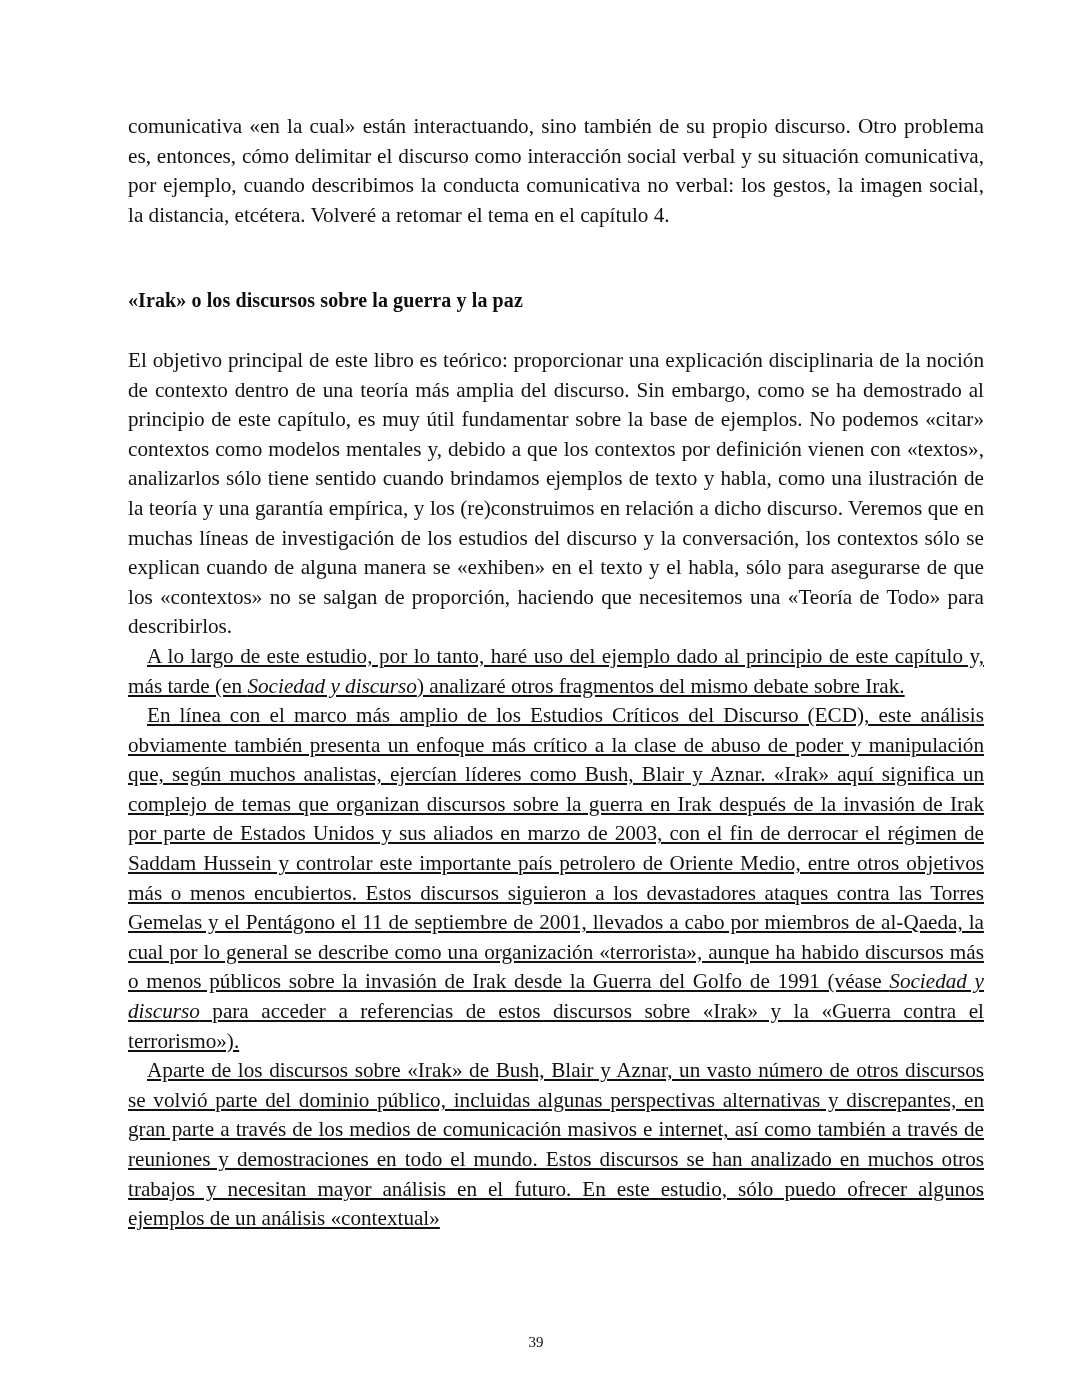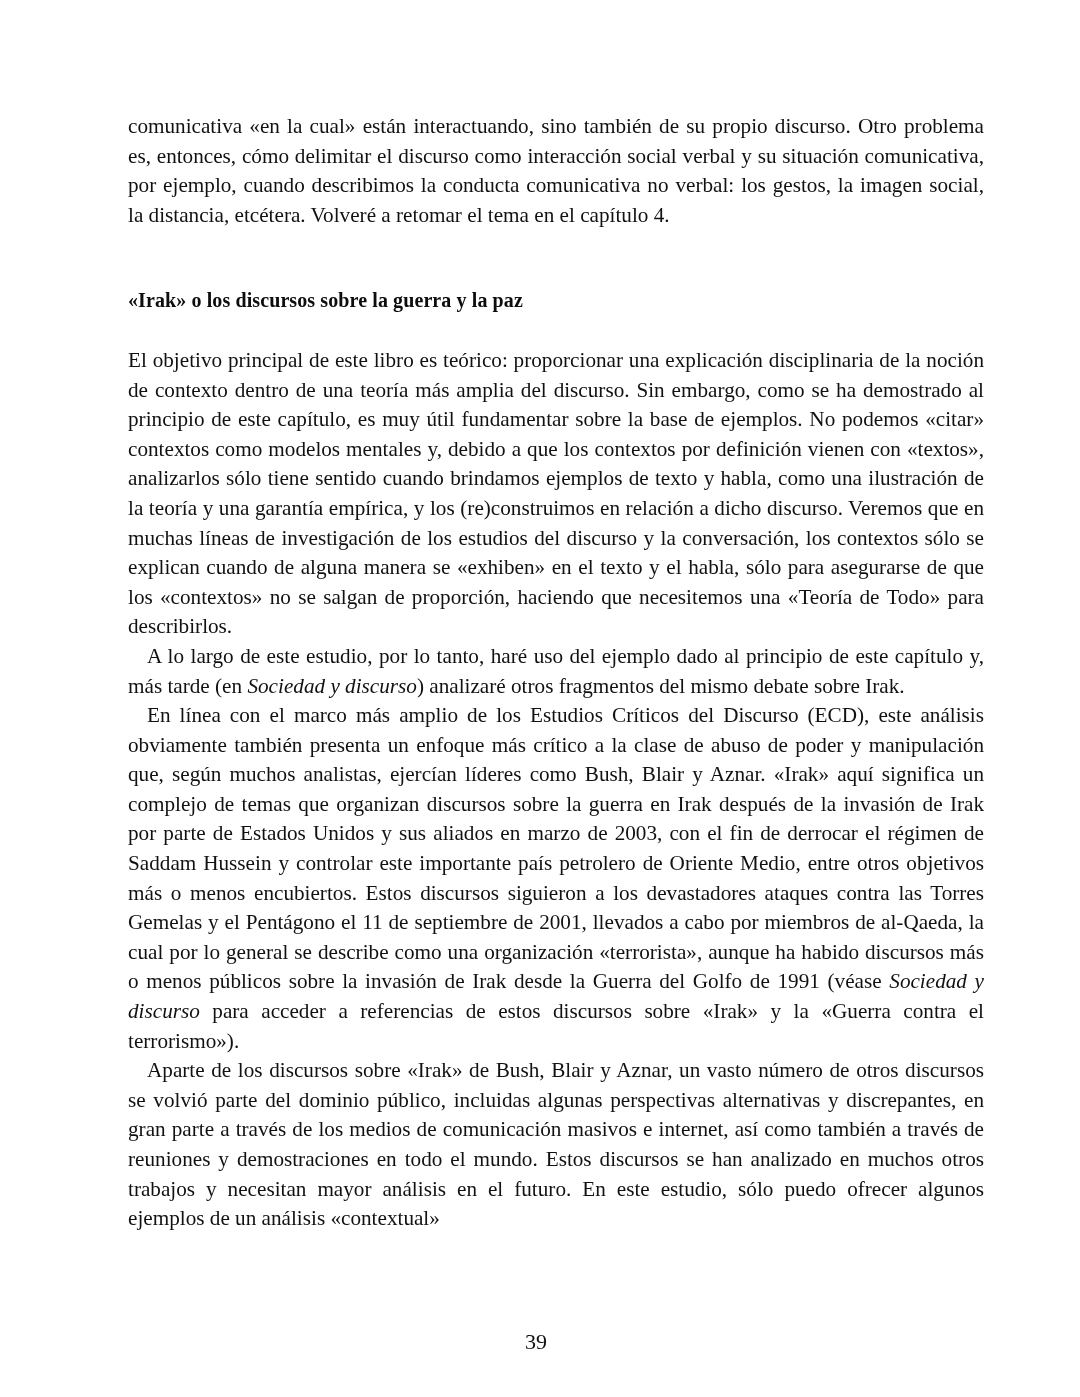--- a/index.html
+++ b/index.html
@@ -33,40 +33,41 @@
     margin: 0;
     font-size: 21.2px;
     line-height: 29.6px;
     text-align: justify;
     text-justify: inter-word;
     hyphens: none;
     color: #111111;
   }
   p.body-text.indent {
     text-indent: 19px;
+    text-decoration: underline;
   }
   .section-heading {
     margin: 0;
     font-size: 20px;
     line-height: 29.6px;
     font-weight: bold;
     text-align: left;
     color: #0d0d0d;
     letter-spacing: 0.1px;
   }
   .gap-after-intro { height: 56px; }
   .gap-after-heading { height: 30px; }
   .italic-title { font-style: italic; }
   .page-number {
     position: absolute;
     left: 0;
     top: 1318px;
     width: 1040px;
     text-align: center;
-    font-size: 22px;
+    font-size: 15px;
     line-height: 26px;
     color: #111111;
   }
 </style>
 </head>
 <body>
 
 <div class="page">
 
   <div class="content">

